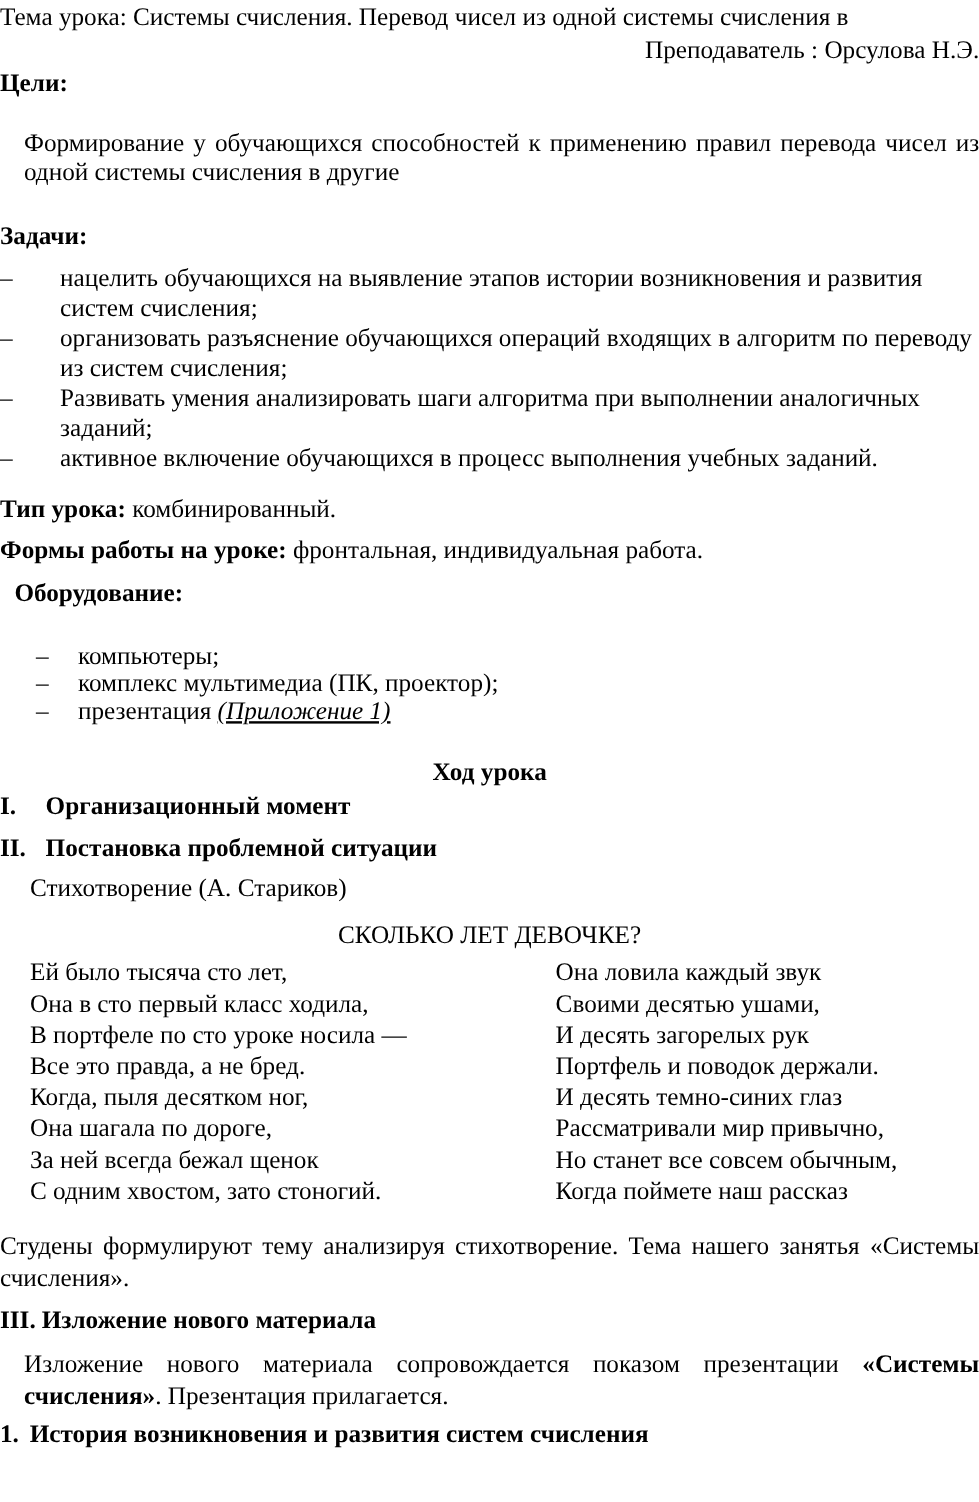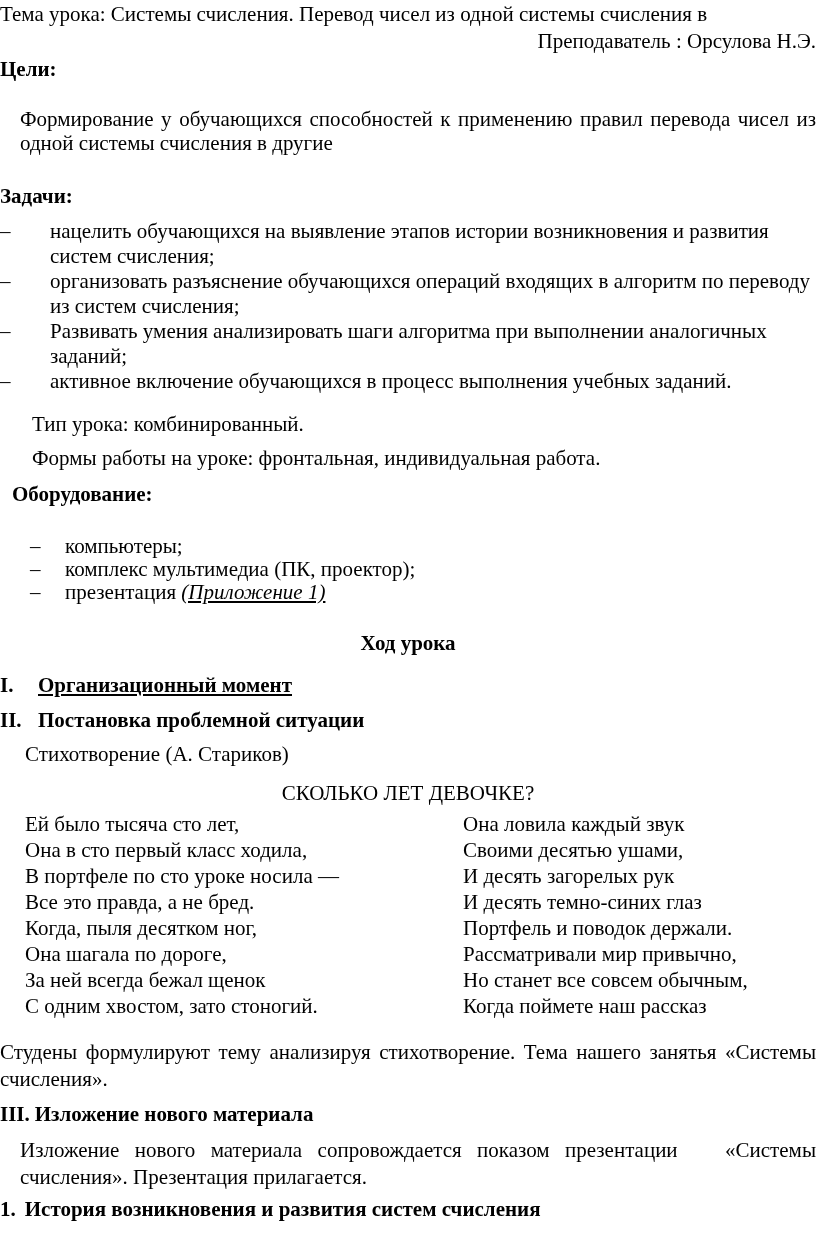--- a/index.html
+++ b/index.html
@@ -60,21 +60,21 @@
     text-align: center;
     font-weight: bold;
     margin-top: 28px;
     line-height: 22px;
   }
   .sect {
     font-weight: bold;
     line-height: 22px;
   }
   .sect .num { display: inline-block; min-width: 30px; margin-right: 8px; }
-  .sect-1 { margin-top: 20px; text-decoration: underline; }
+  .sect-1 { margin-top: 6px; }
   .sect-2 { margin-top: 13px; }
   .sect-3 { margin-top: 10px; }
   .sect-3 .num { min-width: 0; margin-right: 5px; }
   .item-1 { margin-top: 7px; }
   .item-1 .num { min-width: 0; margin-right: 9px; }
 
   .poem-intro { margin: 12px 0 0 25px; line-height: 22px; }
   .poem-title {
     text-align: center;
     margin-top: 17px;
@@ -88,21 +88,21 @@
   .analysis {
     margin: 20px 0 0 0;
     text-align: justify;
     line-height: 27px;
   }
   .presentation-para {
     margin: 12px 0 0 20px;
     text-align: justify;
     line-height: 27px;
   }
-  b { font-weight: normal; padding-left: 32px; }
+  b { font-weight: bold; }
 </style>
 </head>
 <body>
 
 <div class="page">
 
   <div class="title">
     <div>Тема урока: Системы счисления. Перевод чисел из одной системы счисления в</div>
   </div>
 
@@ -170,22 +170,22 @@
       <div>Все это правда, а не бред.</div>
       <div>Когда, пыля десятком ног,</div>
       <div>Она шагала по дороге,</div>
       <div>За ней всегда бежал щенок</div>
       <div>С одним хвостом, зато стоногий.</div>
     </div>
     <div class="poem-col poem-col-right">
       <div>Она ловила каждый звук</div>
       <div>Своими десятью ушами,</div>
       <div>И десять загорелых рук</div>
+      <div>Портфель и поводок держали.</div>
       <div>И десять темно-синих глаз</div>
-      <div>Портфель и поводок держали.</div>
       <div>Рассматривали мир привычно,</div>
       <div>Но станет все совсем обычным,</div>
       <div>Когда поймете наш рассказ</div>
     </div>
   </div>
 
   <p class="analysis">Студены формулируют тему анализируя стихотворение. Тема нашего занятья «Системы счисления».</p>
 
   <div class="sect sect-3"><span class="num">III.</span><span>Изложение нового материала</span></div>
 

